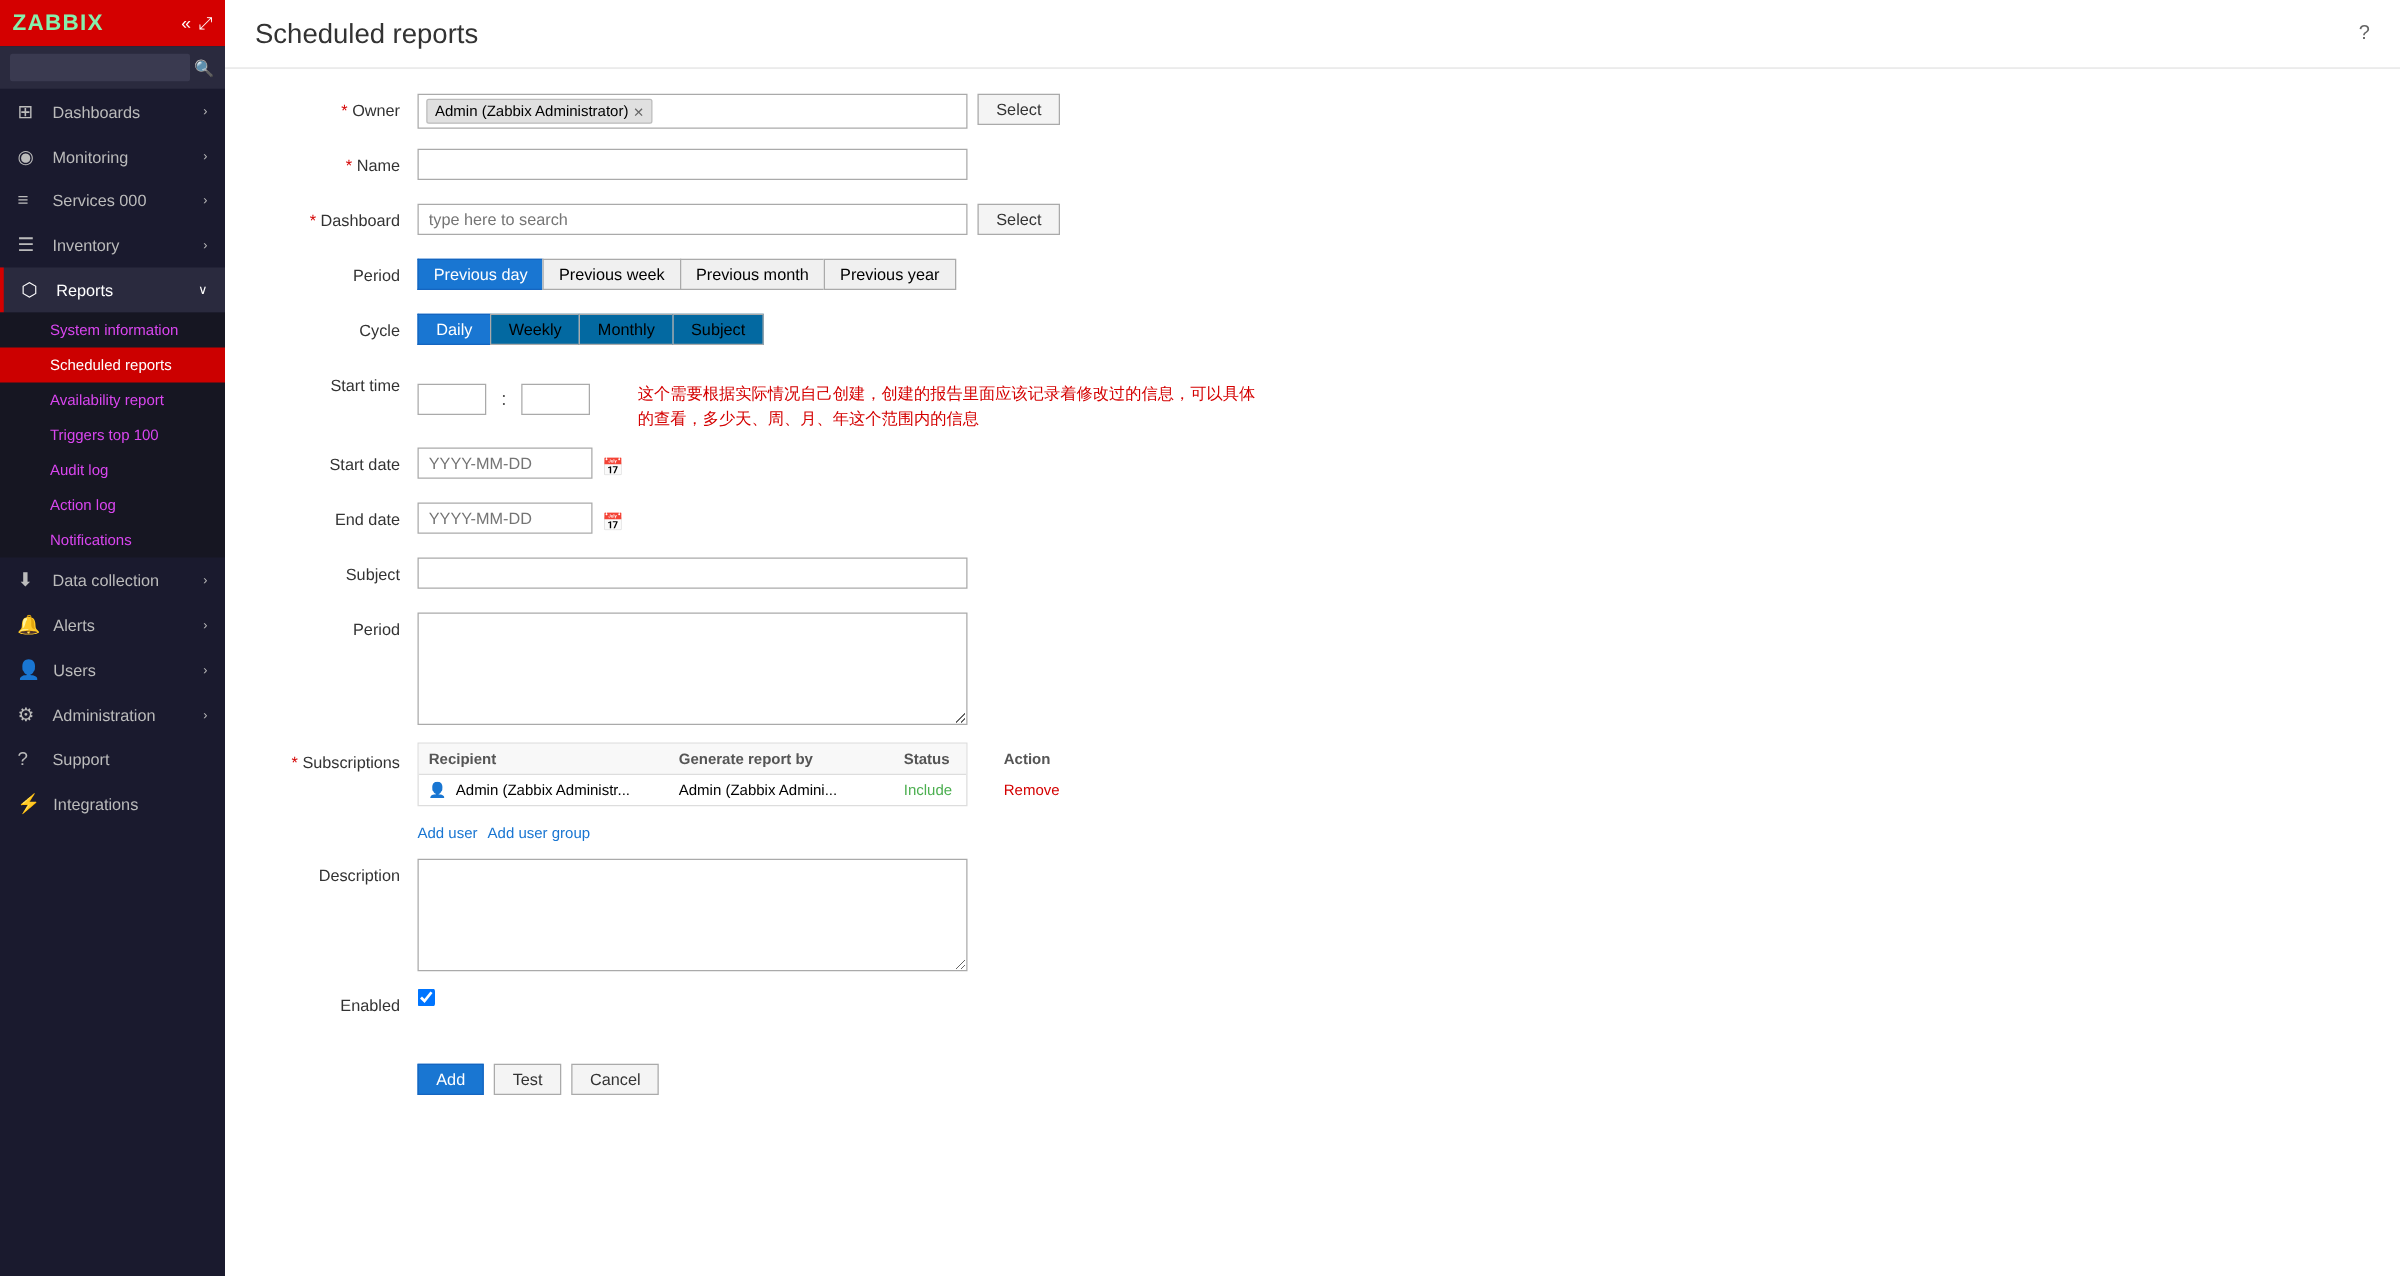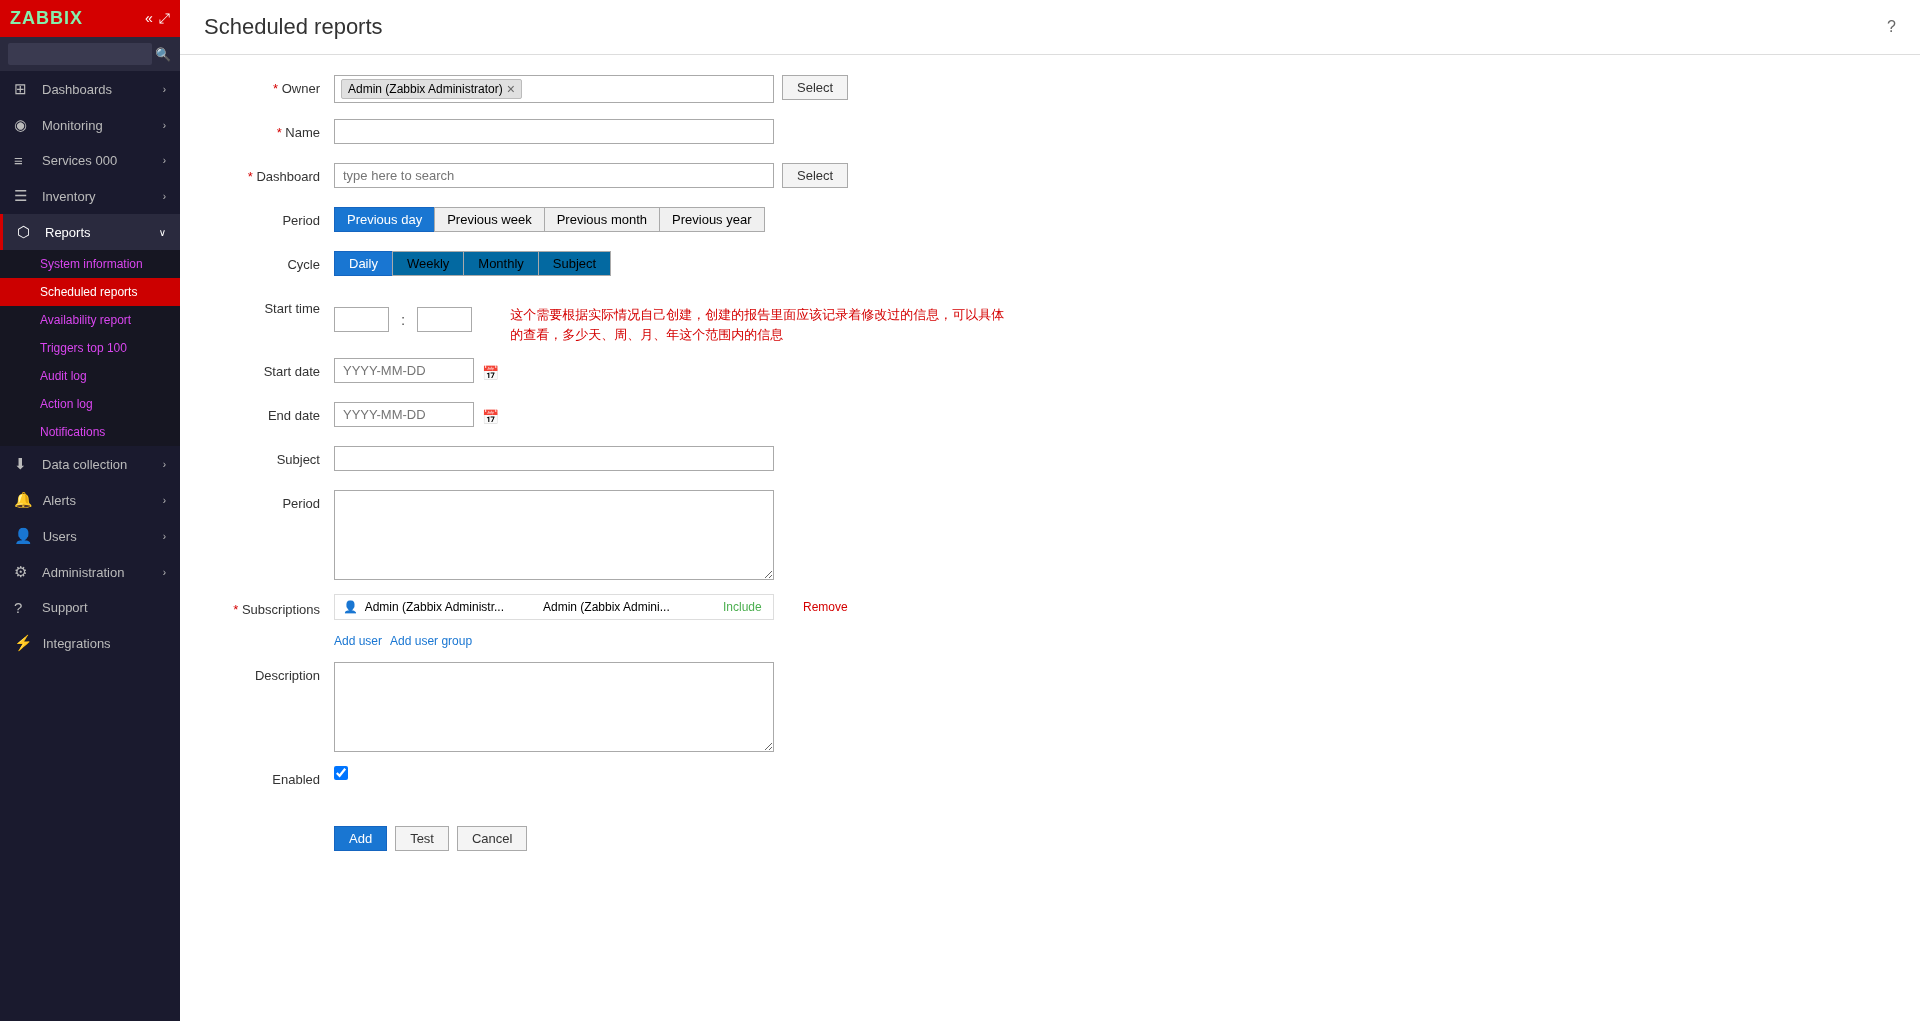--- a/index.html
+++ b/index.html
@@ -495,20 +495,26 @@
         <div class="form-label">Period</div>
         <div class="form-field">
           <textarea style=""></textarea>
         </div>
       </div>
 
       <div class="form-row" style="align-items:flex-start;">
         <div class="form-label required" style="padding-top:8px;">Subscriptions</div>
         <div class="form-field" style="flex-direction:column; align-items:flex-start;">
           <div class="subscriptions-table">
+            <div class="subs-header">
+              <span>Recipient</span>
+              <span>Generate report by</span>
+              <span>Status</span>
+              <span>Action</span>
+            </div>
             <div class="subs-row">
               <span>
                 <span style="color:#555;margin-right:4px;">👤</span>
                 <span>Admin (Zabbix Administr...</span>
               </span>
               <span>Admin (Zabbix Admini...</span>
               <span class="link-green">Include</span>
               <span class="link-red">Remove</span>
             </div>
           </div>

